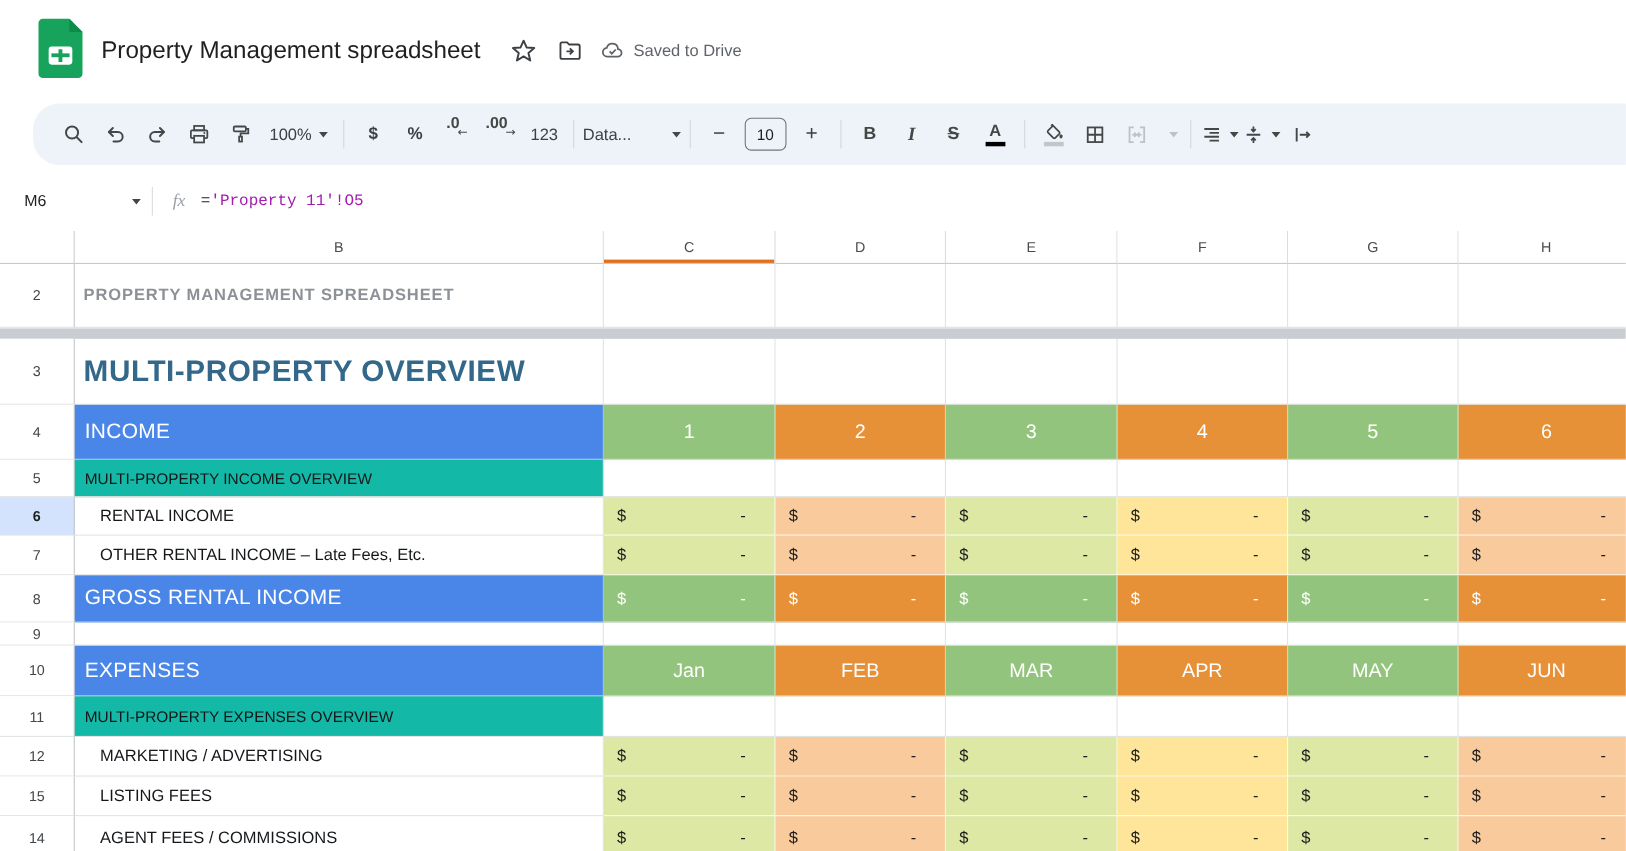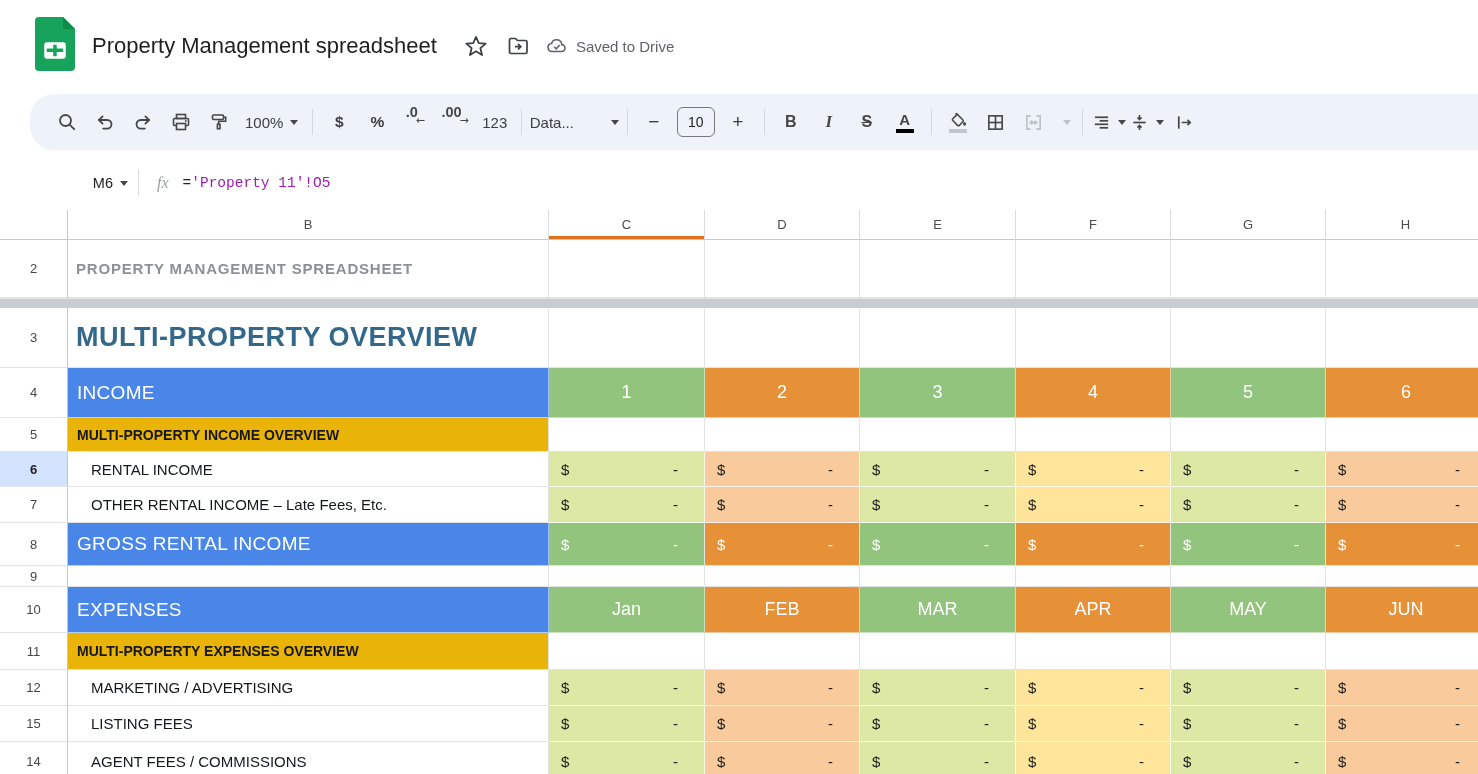--- a/index.html
+++ b/index.html
@@ -45,21 +45,21 @@
   .italic { font-style:italic; font-family:"Liberation Serif",serif; font-size:17px; }
   .strike { text-decoration:line-through; }
   .acolor { display:flex; flex-direction:column; align-items:center; line-height:1; }
   .acolor .bar { width:18px; height:4px; background:#000; margin-top:2px; }
   .fill-bar { width:18px; height:4px; background:#c2c6cb; margin-top:2px; }
   .iconcol { display:flex; flex-direction:column; align-items:center; }
   .plusminus { font-size:19px; color:#3c4043; width:26px; text-align:center; }
 
   
   .fbar { height:54px; display:flex; align-items:center; background:#fff; }
-  .namebox { width:128px; display:flex; align-items:center; padding-left:22px;text-align:right; }
+  .namebox { width:128px; display:flex; align-items:center; padding-left:22px; }
   .nametext { font-size:14.5px; color:#202124; flex:1; }
   .fdiv { width:1px; height:26px; background:#dadce0; margin:0 10px; }
   .fx { font-family:"Liberation Serif",serif; font-style:italic; font-size:16px; color:#9aa0a6; margin:0 14px 0 8px; }
   .formula { font-family:"Liberation Mono","DejaVu Sans Mono",monospace; font-size:14.5px; }
   .feq { color:#202124; }
   .fref { color:#a21caf; }
 
   
   .grid { position:relative; width:1478px; background:#fff; }
   .r { display:flex; width:1486px; }
@@ -84,21 +84,21 @@
 
   .t-doc { font-size:15px; font-weight:bold; color:#8b9196; letter-spacing:.8px; padding-left:8px; }
   .t-sheet { font-size:27px; font-weight:bold; color:#33688a; letter-spacing:.5px; padding-left:8px; }
   .bandB { background:#4a86e8; color:#fff; font-size:19px; letter-spacing:.3px; padding-left:9px;
            border-right-color:rgba(255,255,255,.45); border-bottom-color:rgba(255,255,255,.6); }
   .hdrc { justify-content:center; color:#fff; font-size:18px;
           border-right-color:rgba(255,255,255,.5); border-bottom-color:rgba(255,255,255,.5); }
   .sat-g { background:#93c47d; } .sat-o { background:#e69138; }
   .lg { background:#dce8a4; } .pe { background:#f9cb9c; } .ye { background:#ffe599; }
   .lg,.pe,.ye { border-right-color:rgba(255,255,255,.75); border-bottom-color:rgba(255,255,255,.75); }
-  .oband { background:#eab308; font-size:14px; font-weight:bold; color:#141719; padding-left:9px;
+  .oband { background:#14b8a6; font-size:14px; font-weight:normal; color:#141719; padding-left:9px;
            border-bottom-color:#e2e3e3; }
   .lab { font-size:15px; color:#15181b; padding-left:23px; }
   .money { justify-content:space-between; padding:0 26px 0 12px; font-size:15px; color:#1d1d1d; }
   .money.wh { color:#fff; }
 </style>
 </head>
 <body>
 
 <div class="stage">
 

